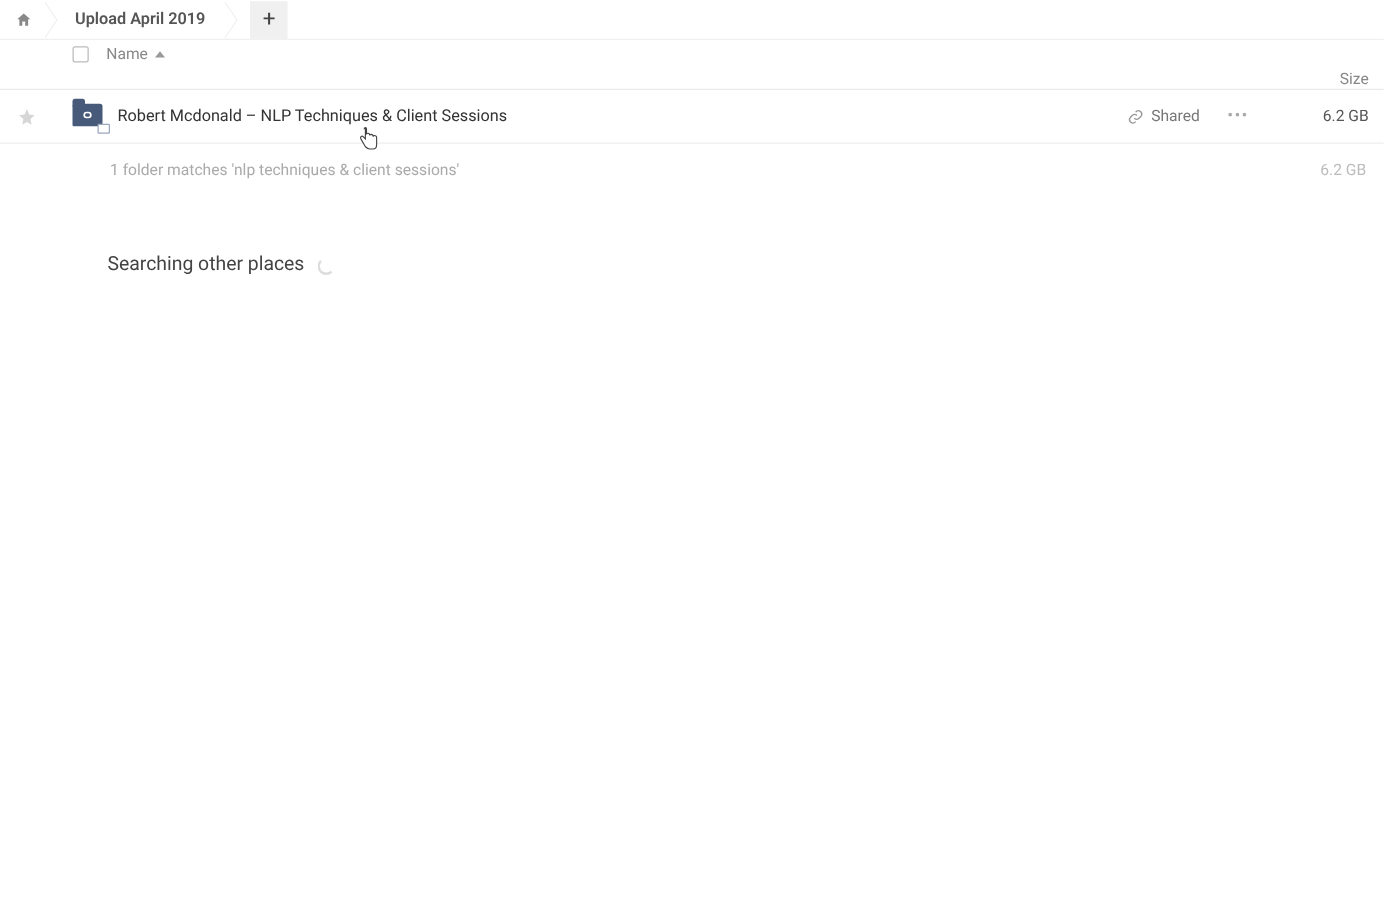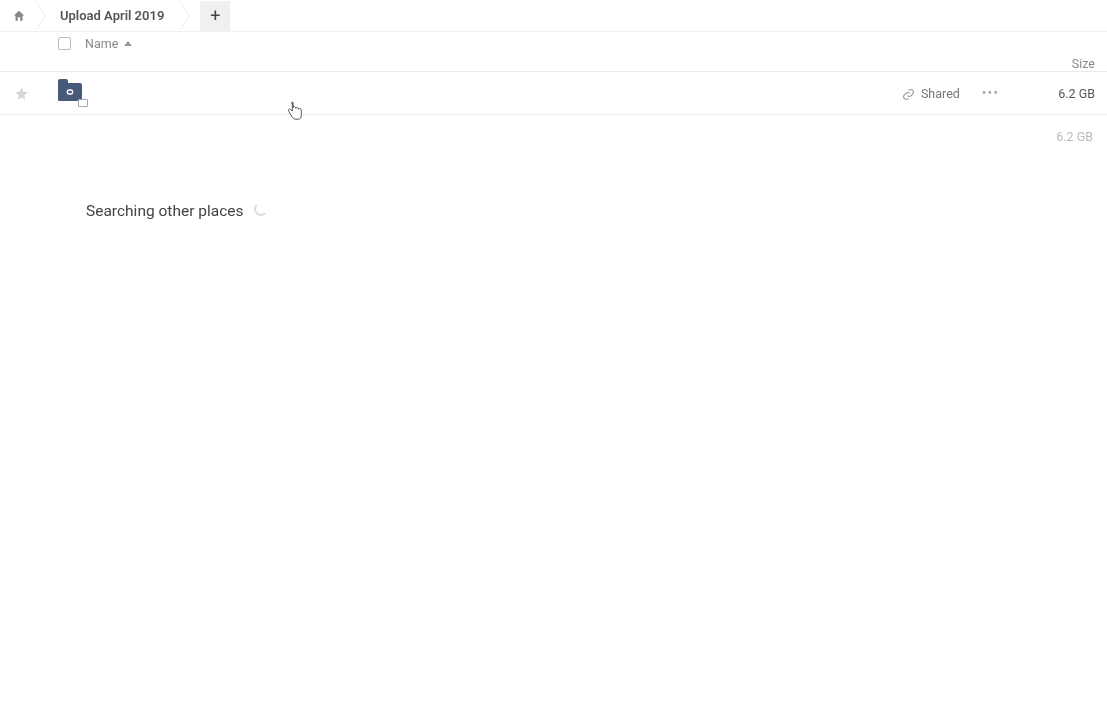--- a/index.html
+++ b/index.html
@@ -159,21 +159,21 @@
       border-radius:1px;
     }
 
     .file-name {
       color:#333;
       font-size:13px;
       cursor:pointer;
     }
     .row-spacer{ flex:1; }
     .shared-pill{
-      display:flex; align-items:flex-end; gap:6px;
+      display:flex; align-items:center; gap:6px;
       color:#777; font-size:12.5px;
       margin-right:16px;
     }
     .shared-pill svg{ width:13px; height:13px; stroke:#999; }
     .more-btn{
       color:#aaa; letter-spacing:1px;
       font-size:14px;
       padding:0 6px;
       cursor:pointer;
       margin-right:32px;
@@ -192,21 +192,21 @@
       font-size:12.5px;
       border-bottom: none;
     }
     .summary-line .row-spacer{flex:1;}
     .summary-size{
       width:60px; text-align:right; color:#bbb; padding-right:2px;
     }
 
     
     .searching{
-      display:flex; align-items:flex-start; gap:10px;
+      display:flex; align-items:flex-end; gap:10px;
       padding: 46px 0 0 86px;
       color:#444;
       font-size:15.5px;
     }
     .spinner{
       width:14px; height:14px;
       border:2px solid #ddd;
       border-top-color: transparent;
       border-right-color: transparent;
       border-radius:50%;
@@ -258,35 +258,37 @@
   <div class="check-col"></div>
   <div class="folder-icon-wrap">
     <div class="folder-icon-back"></div>
     <div class="link-badge">
       <svg viewBox="0 0 24 12">
         <path d="M8 6a3 3 0 013-3h2a3 3 0 010 6h-2M16 6a3 3 0 01-3 3h-2a3 3 0 010-6h2" fill="none" stroke="#fff" stroke-width="2" stroke-linecap="round"></path>
       </svg>
     </div>
     <div class="mini-overlay"></div>
   </div>
+  <span class="file-name">Robert Mcdonald – NLP Techniques &amp; Client Sessions</span>
   <div class="row-spacer"></div>
   <div class="shared-pill">
     <svg viewBox="0 0 24 24" fill="none" stroke-width="2">
       <path d="M10 14a5 5 0 007 0l3-3a5 5 0 00-7-7l-1 1"></path>
       <path d="M14 10a5 5 0 00-7 0l-3 3a5 5 0 007 7l1-1"></path>
     </svg>
     <span>Shared</span>
   </div>
   <div class="more-btn">
     <span>•••</span>
   </div>
   <div class="size-cell">6.2 GB</div>
 </div>
 
 <div class="summary-line">
+  <span>1 folder matches 'nlp techniques &amp; client sessions'</span>
   <div class="row-spacer"></div>
   <div class="summary-size">6.2 GB</div>
 </div>
 
 <div class="searching">
   <span>Searching other places</span>
   <div class="spinner"></div>
 </div>
 
 <svg class="cursor" viewBox="0 0 20 24">

